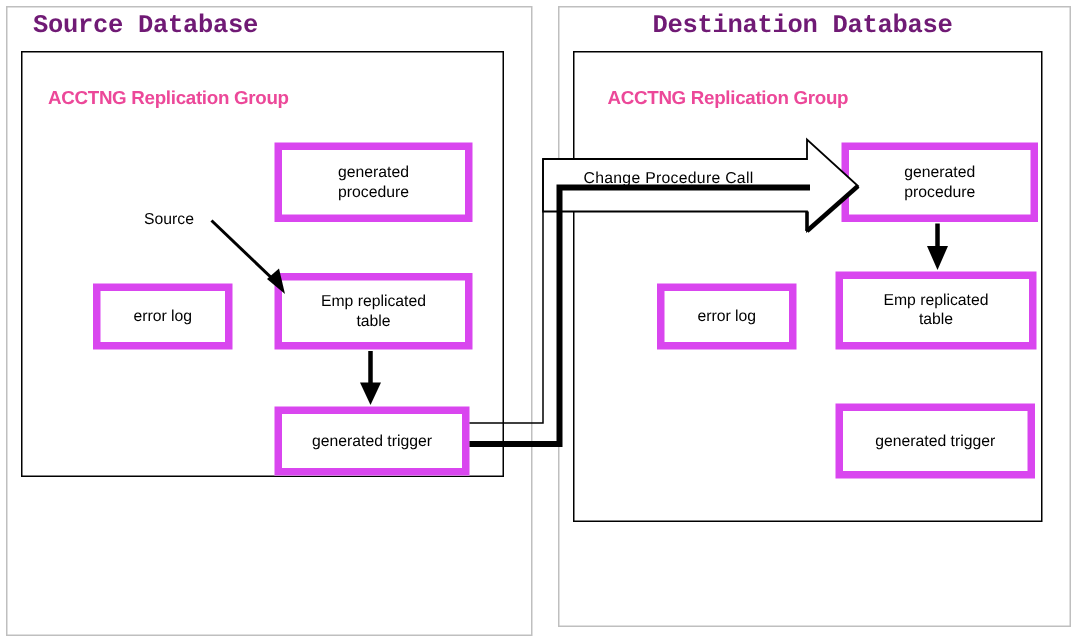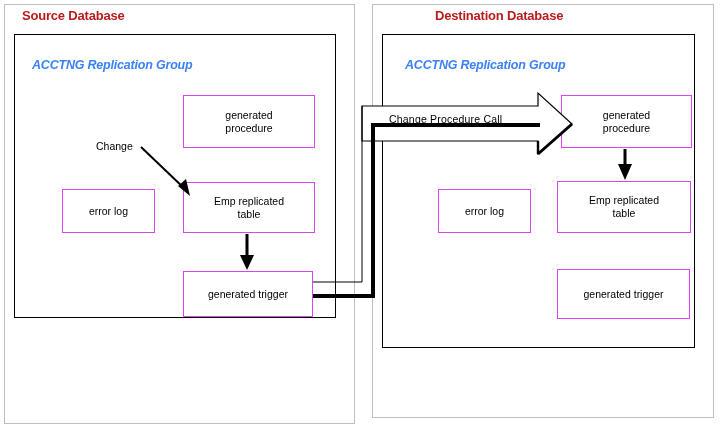--- a/index.html
+++ b/index.html
@@ -20,55 +20,55 @@
     position: absolute;
     border: 1px solid #bfbfbf;
     background: #ffffff;
     box-sizing: border-box;
   }
   #source-panel  { left: 4px;   top: 4px;  width: 351px; height: 420px; }
   #dest-panel    { left: 372px; top: 4px;  width: 342px; height: 414px; }
 
   .db-title {
     position: absolute;
-    font-size: 13px;
+    font-size: 17px;
     font-weight: bold;
-    color: #b91c1c;
+    color: #701a75;
     letter-spacing: -0.2px;
     white-space: nowrap;
+    font-family: Liberation Mono, monospace;
   }
   #source-title { left: 22px;  top: 8px; }
   #dest-title   { left: 391px; top: 8px; margin-left: 44px; }
 
   
   .group-box {
     position: absolute;
     border: 1px solid #000000;
     background: #ffffff;
     box-sizing: border-box;
   }
   #source-group { left: 14px;  top: 34px; width: 322px; height: 284px; }
   #dest-group   { left: 382px; top: 34px; width: 313px; height: 314px; }
 
   .group-title {
     position: absolute;
     font-size: 12.5px;
     font-weight: bold;
-    color: #3b82f6;
+    color: #ec4899;
     letter-spacing: -0.2px;
     white-space: nowrap;
-    font-style: italic;
   }
   #source-group-title { left: 32px;  top: 58px; }
   #dest-group-title   { left: 405px; top: 58px; }
 
   
   .node {
     position: absolute;
-    border: 1px solid #d946ef;
+    border: 5px solid #d946ef;
     background: #ffffff;
     box-sizing: border-box;
     display: flex;
     align-items: center;
     justify-content: center;
     text-align: center;
     font-size: 10.5px;
     line-height: 13px;
     color: #000000;
   }
@@ -193,17 +193,17 @@
 
     <g>
       <path d="M 313,296 L 373,296 L 373,125 L 540,125" fill="none" stroke="#000000" stroke-width="4" stroke-linejoin="miter" stroke-linecap="butt"></path>
     </g>
 
     <g>
       <path d="M 313,282 L 362,282 L 362,106" fill="none" stroke="#000000" stroke-width="1"></path>
     </g>
   </svg>
 
-  <div class="plain-label" id="change-label">Change</div>
+  <div class="plain-label" id="change-label">Source</div>
 
   <div class="plain-label" id="rpc-label">Change Procedure  Call</div>
 
 </div>
 
 </body></html>

